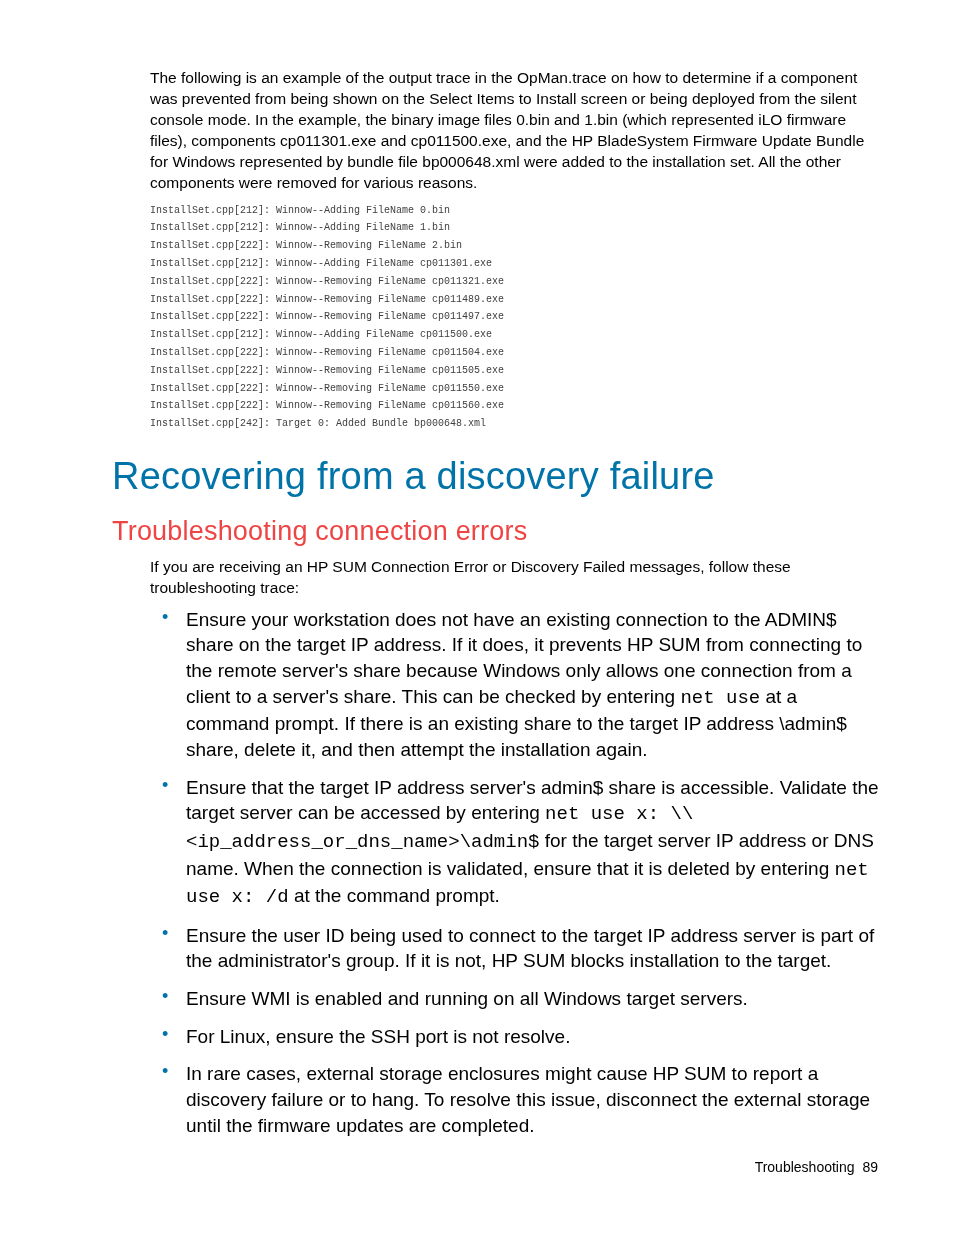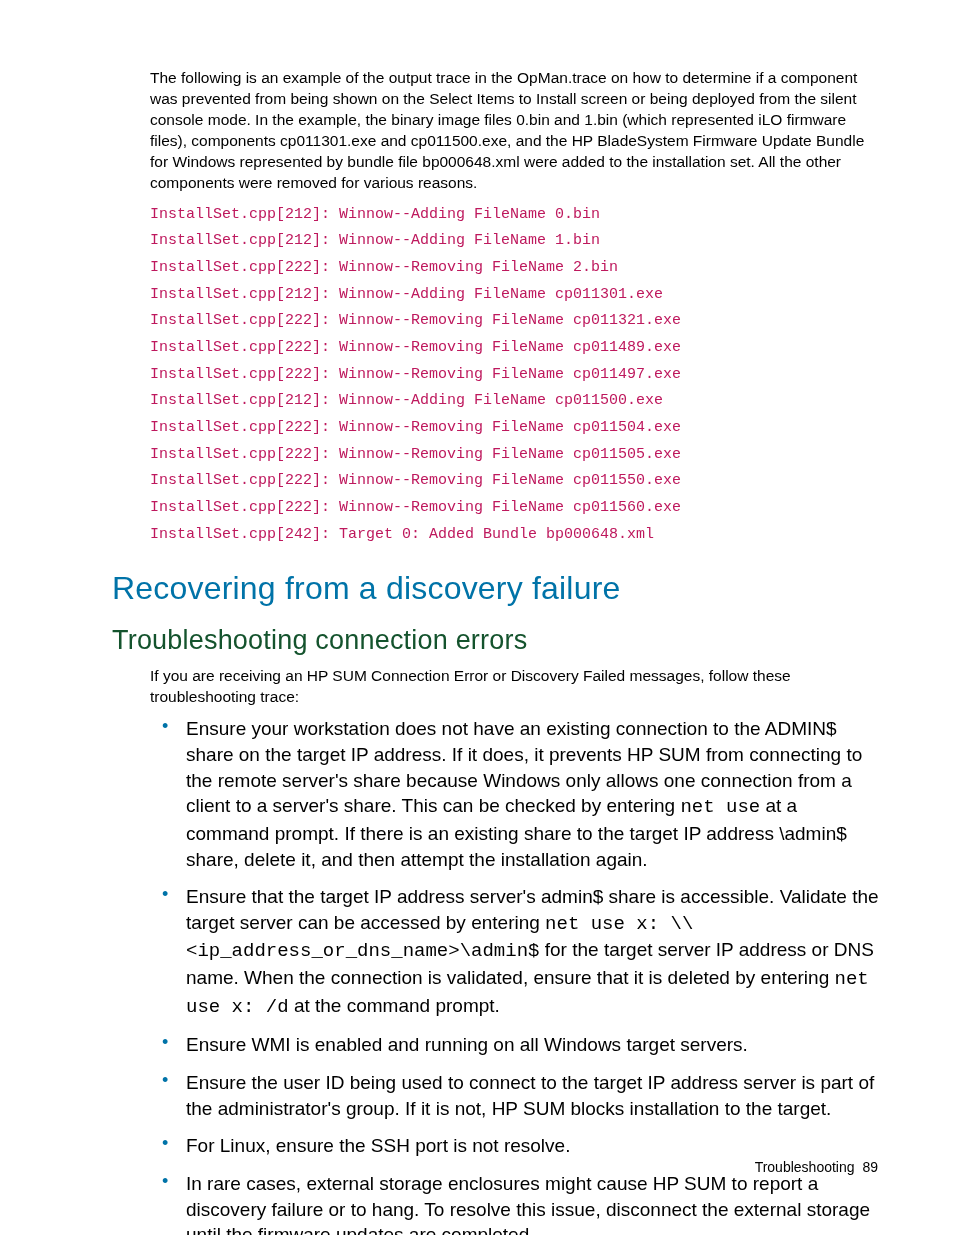--- a/index.html
+++ b/index.html
@@ -20,40 +20,40 @@
     width: 770px;
   }
   .para {
     font-size: 15.5px;
     line-height: 1.35;
     margin: 0 0 8px 38px;
   }
   .trace {
     margin-left: 38px;
     font-family: "Courier New", Courier, monospace;
-    font-size: 15px;
+    font-size: 10px;
     line-height: 1.78;
-    color: #be185d;
+    color: #404040;
     white-space: pre;
     margin-top: 6px;
     margin-bottom: 22px;
   }
   h1.section {
     font-family: Arial, Helvetica, sans-serif;
     font-weight: 300;
-    font-size: 32px;
+    font-size: 38px;
     color: #0073a8;
     margin: 0 0 18px 0;
     letter-spacing: 0.2px;
   }
   h2.subsection {
     font-family: Arial, Helvetica, sans-serif;
     font-weight: 300;
     font-size: 27px;
-    color: #14532d;
+    color: #ef4444;
     margin: 0 0 10px 0;
     letter-spacing: 0.2px;
   }
   ul.bullets {
     margin: 0 0 0 38px;
     padding-left: 36px;
     list-style: none;
   }
   ul.bullets > li {
     position: relative;
@@ -108,22 +108,22 @@
 
   <h1 class="section">Recovering from a discovery failure</h1>
 
   <h2 class="subsection">Troubleshooting connection errors</h2>
 
   <p class="para">If you are receiving an HP SUM Connection Error or Discovery Failed messages, follow these troubleshooting trace:</p>
 
   <ul class="bullets" id="bullets">
       <li>Ensure your workstation does not have an existing connection to the ADMIN$ share on the target IP address. If it does, it prevents HP SUM from connecting to the remote server's share because Windows only allows one connection from a client to a server's share. This can be checked by entering <span class="mono">net use</span> at a command prompt. If there is an existing share to the target IP address \admin$ share, delete it, and then attempt the installation again.</li>
       <li>Ensure that the target IP address server's admin$ share is accessible. Validate the target server can be accessed by entering <span class="mono">net use x: \\&lt;ip_address_or_dns_name&gt;\admin$</span> for the target server IP address or DNS name. When the connection is validated, ensure that it is deleted by entering <span class="mono">net use x: /d</span> at the command prompt.</li>
+      <li>Ensure the user ID being used to connect to the target IP address server is part of the administrator's group. If it is not, HP SUM blocks installation to the target.</li>
       <li>Ensure WMI is enabled and running on all Windows target servers.</li>
-      <li>Ensure the user ID being used to connect to the target IP address server is part of the administrator's group. If it is not, HP SUM blocks installation to the target.</li>
       <li>For Linux, ensure the SSH port is not resolve.</li>
       <li>In rare cases, external storage enclosures might cause HP SUM to report a discovery failure or to hang. To resolve this issue, disconnect the external storage until the firmware updates are completed.</li>
     </ul>
 
 </div>
 
 <div class="footer">
   <span>Troubleshooting</span>
   <span class="pg">89</span>
 </div>

